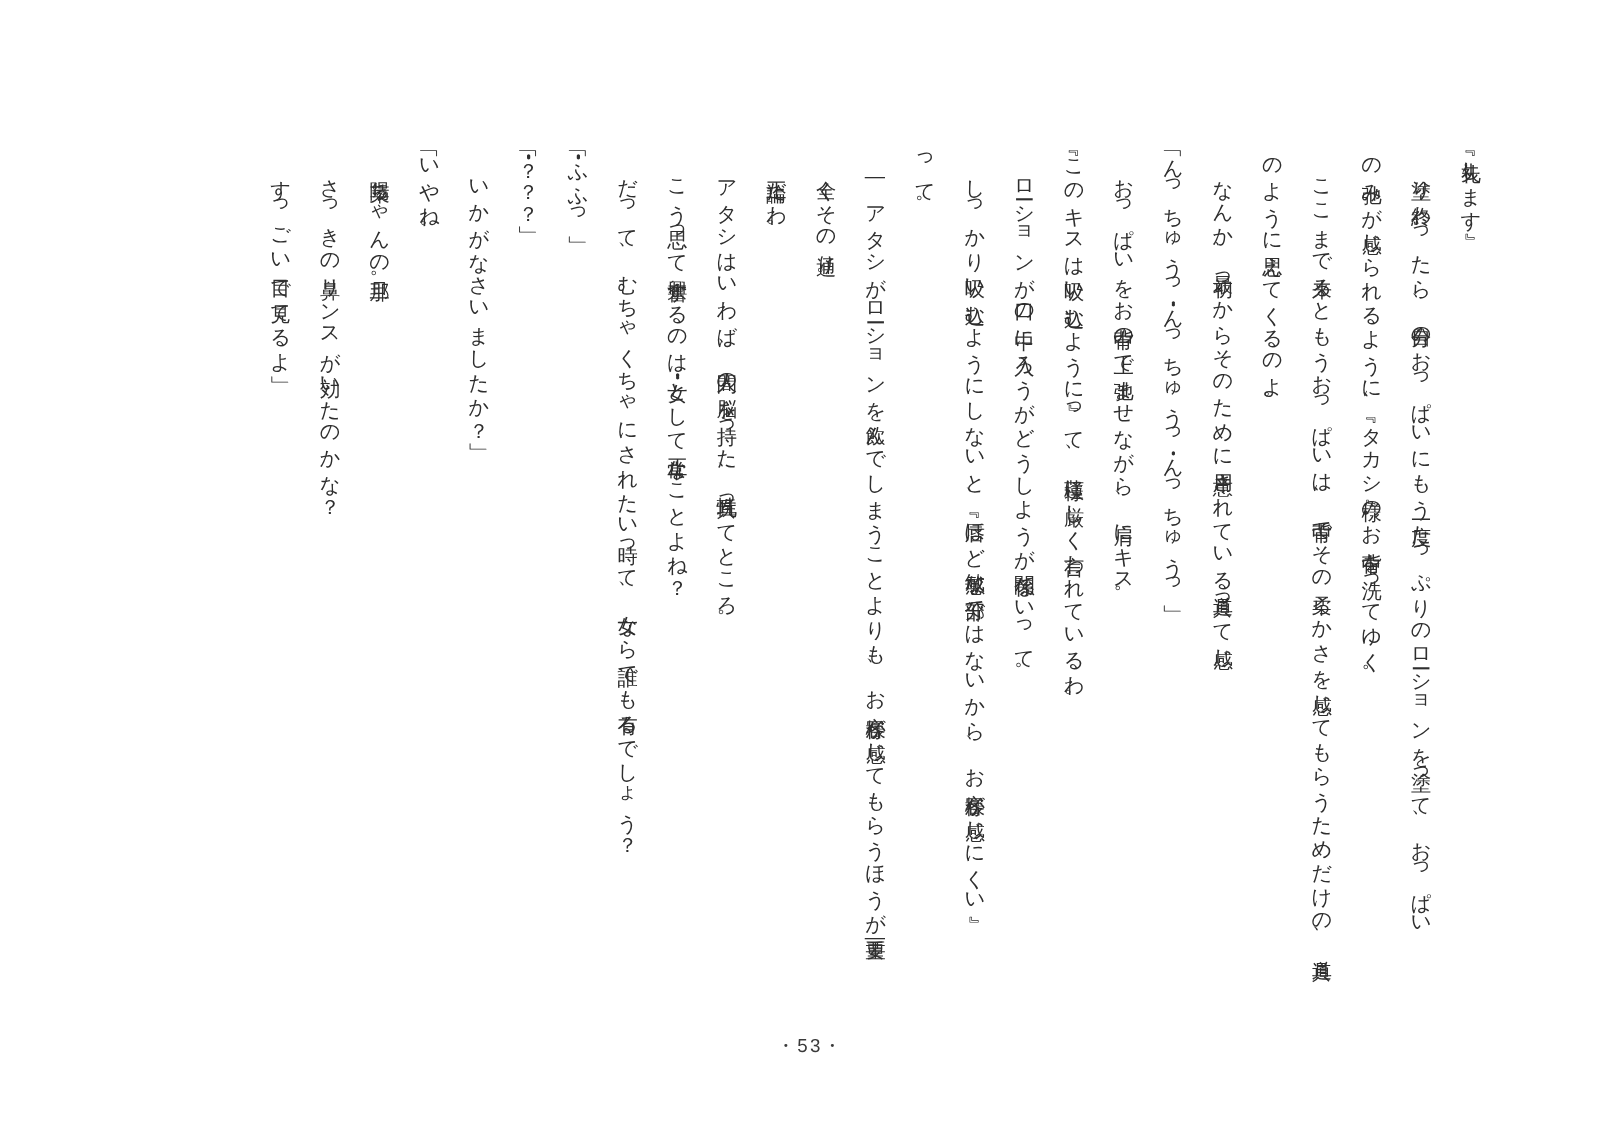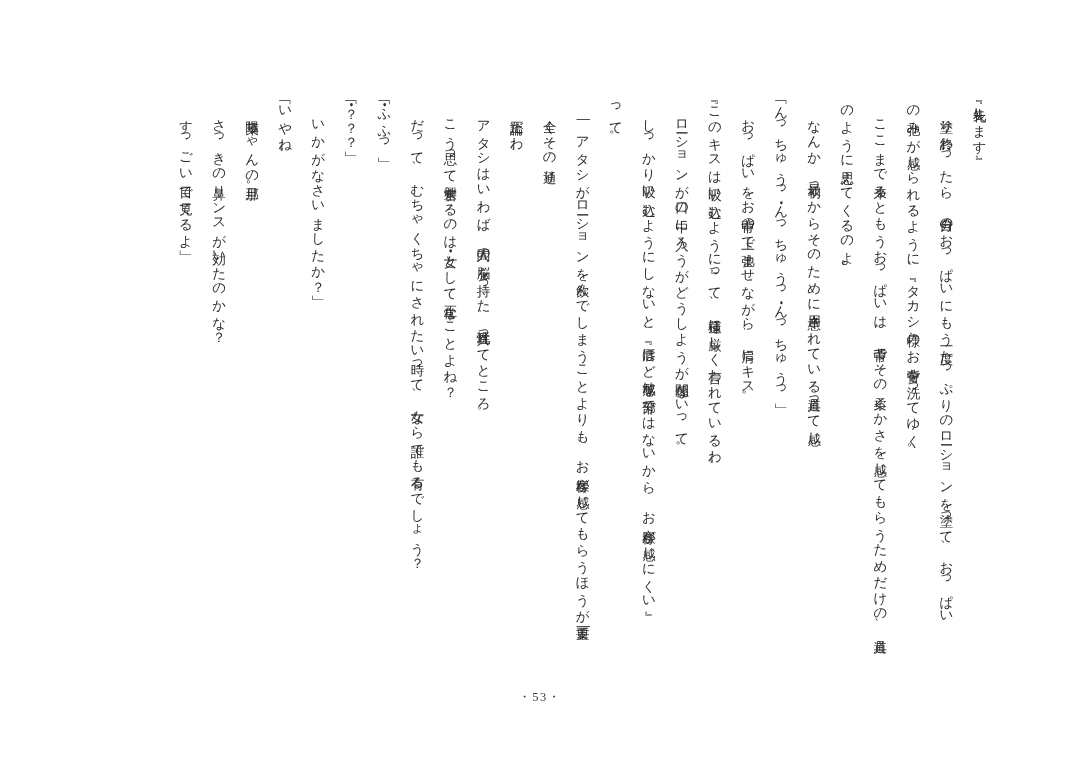--- a/index.html
+++ b/index.html
@@ -44,21 +44,21 @@
   }
   .page-number {
     position: absolute;
     left: 0;
     right: 0;
     bottom: 58px;
     text-align: center;
     font-size: 12.5px;
     letter-spacing: 0.12em;
     color: #3a3a3a;
-    font-family: Liberation Serif, serif;
+    font-family: Liberation Sans, sans-serif;
   }
 </style>
 </head>
 <body>
 
 <div class="page">
 
   <div class="text-block">
     <span class="para">『失礼します』</span>
     <span class="para">　塗り終わったら、自分のおっぱいにもう一度たっぷりのローションを塗って、おっぱい</span>

